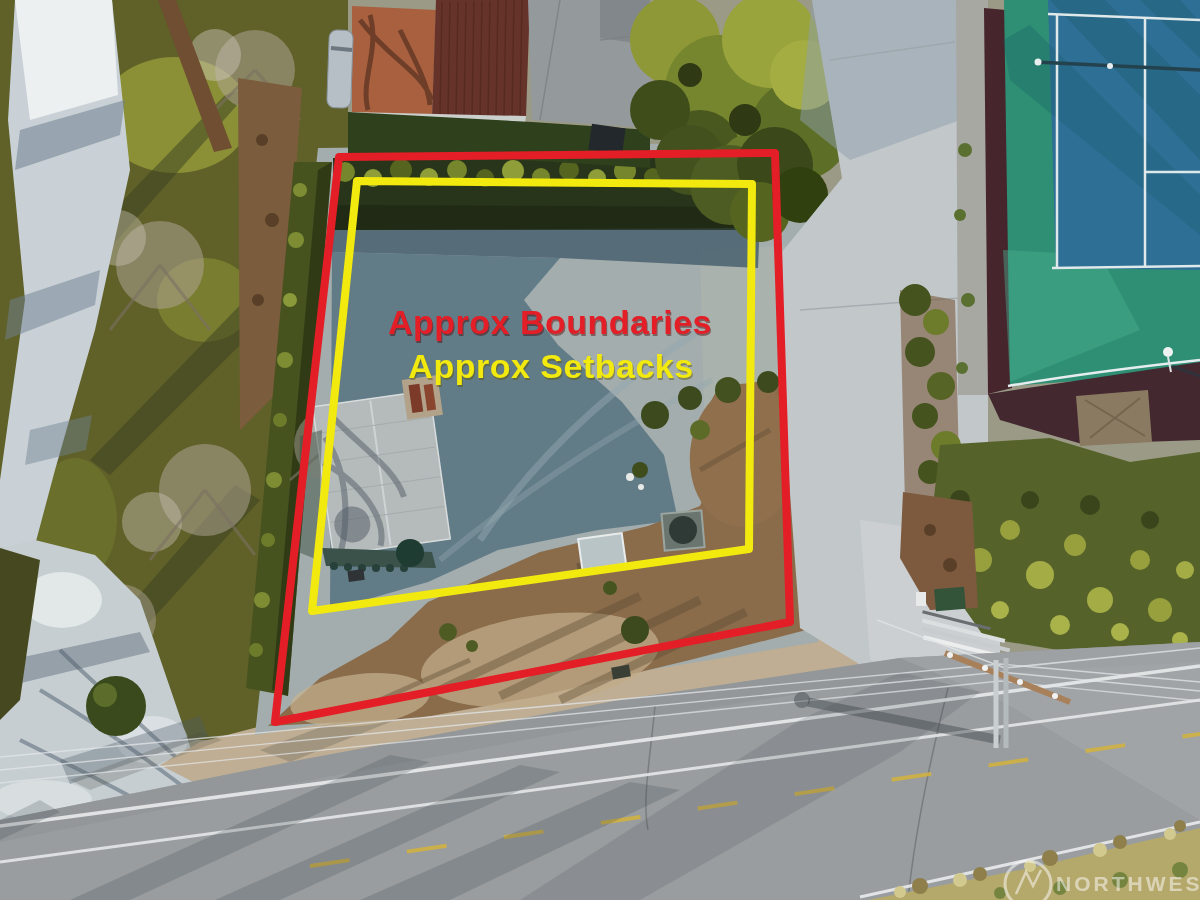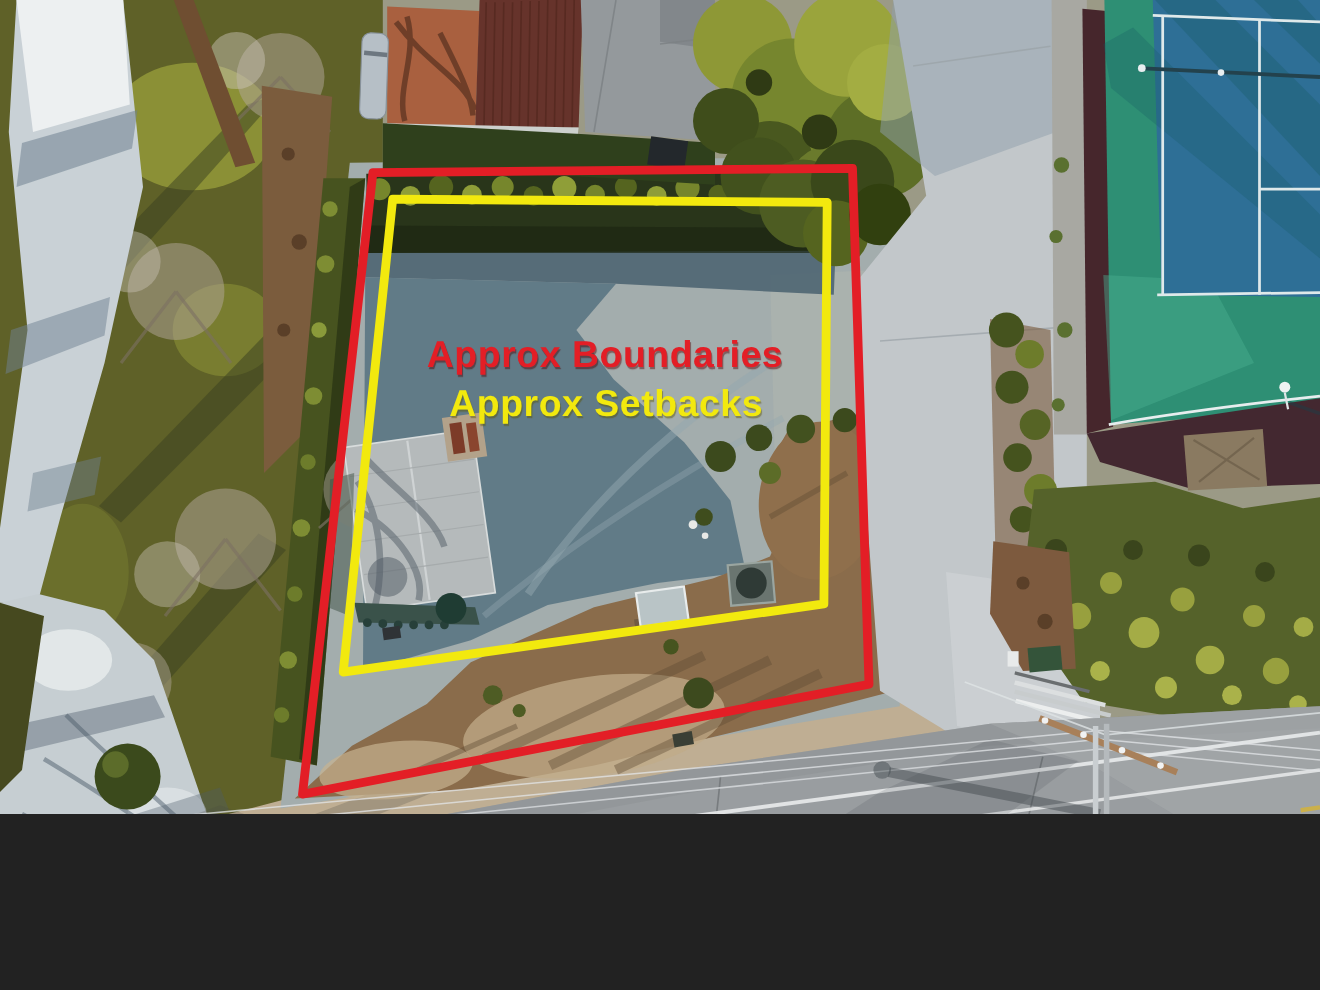--- a/index.html
+++ b/index.html
@@ -1,16 +1,16 @@
 <!DOCTYPE html>
 <html><head>
 <meta charset="utf-8">
 <style>
   html,body{margin:0;padding:0;background:#222;}
-  .stage{width:1200px;height:740px;position:relative;overflow:hidden;text-align:center;}
+  .stage{width:1200px;height:900px;position:relative;overflow:hidden;text-align:center;}
   svg{display:block;}
   text{font-family:"Liberation Sans","DejaVu Sans",sans-serif;}
   .annot{font-weight:bold;font-size:34px;letter-spacing:.5px;}
   .wmtext{font-weight:bold;font-size:21px;letter-spacing:3px;}
 </style>
 </head>
 <body>
 
 <div class="stage">
 <svg width="1200" height="900" viewBox="0 0 1200 900">

